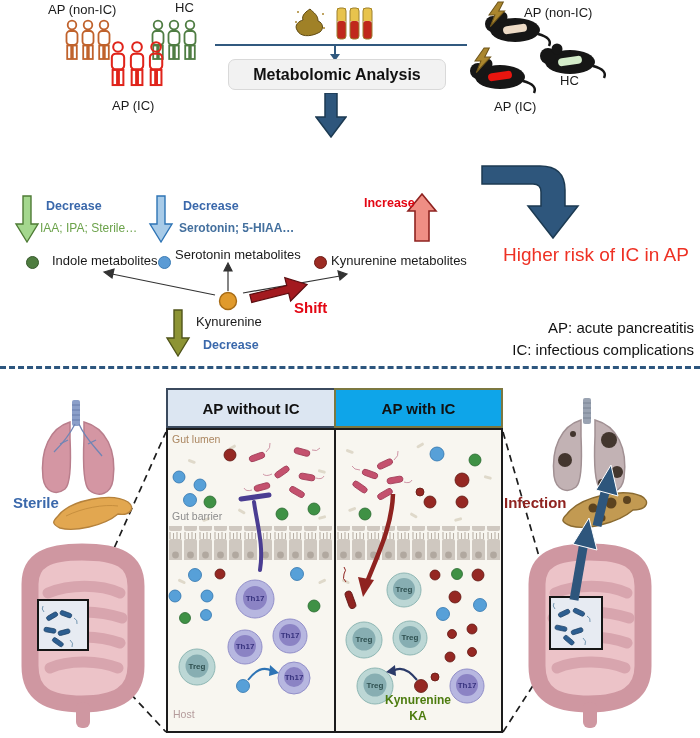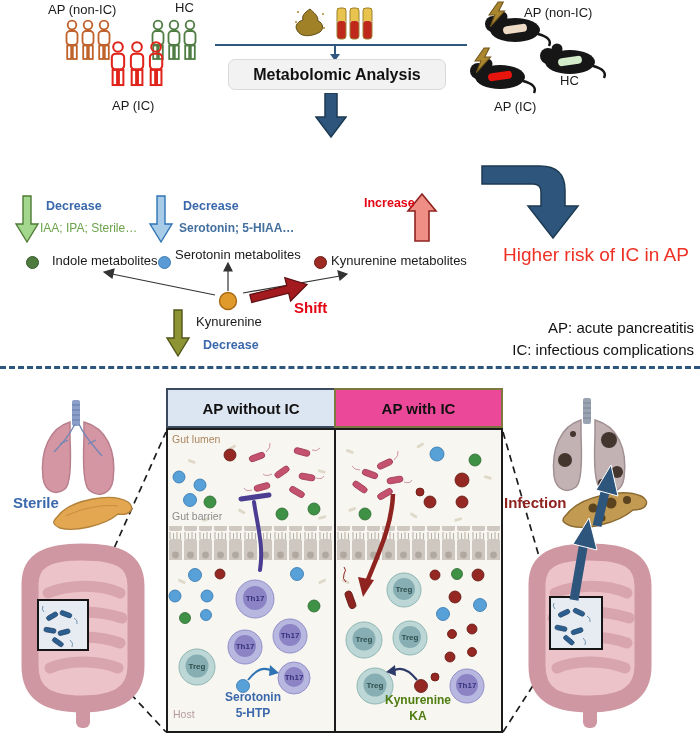--- a/index.html
+++ b/index.html
@@ -15,21 +15,21 @@
     border:1px solid #d9d9d9;border-radius:7px;display:flex;align-items:center;justify-content:center;
     font-weight:bold;font-size:16px;color:#111;}
   .hline{position:absolute;left:215px;top:44px;width:252px;height:2px;background:#31597f;}
   .vline{position:absolute;left:334px;top:46px;width:2px;height:8px;background:#31597f;}
   .tri-down{position:absolute;left:330px;top:54px;width:0;height:0;border-left:5px solid transparent;
     border-right:5px solid transparent;border-top:7px solid #31597f;}
   .dashsep{position:absolute;left:0;top:366px;width:700px;height:0;border-top:3px dashed #2d567e;}
   .panel-header{position:absolute;top:388px;height:40px;box-sizing:border-box;display:flex;
     align-items:center;justify-content:center;font-weight:bold;font-size:15px;color:#111;}
   .ph-left{left:166px;width:170px;background:#dce6f2;border:2px solid #3b4a5e;}
-  .ph-right{left:334px;width:169px;background:#ec4899;border:2px solid #7c7840;}
+  .ph-right{left:334px;width:169px;background:#0ea5e9;border:2px solid #7c7840;}
   .panel{position:absolute;top:428px;height:305px;box-sizing:border-box;background:#f8f6f0;
     border:2px solid #1c1c1c;overflow:hidden;}
   .pn-left{left:166px;width:170px;}
   .pn-right{left:334px;width:169px;}
   .plbl{position:absolute;font-size:10.5px;white-space:nowrap;}
   .mediator{position:absolute;width:120px;text-align:center;font-weight:bold;font-size:12px;line-height:1.3;}
   .legend-dot{position:absolute;width:11px;height:11px;border-radius:50%;}
   .outcome{position:absolute;left:492px;top:244px;width:208px;text-align:center;font-size:19px;color:#ee3124;}
   .abbrev{position:absolute;right:6px;top:317px;text-align:right;font-size:15px;color:#111;line-height:1.45;}
   .title{position:absolute;left:0;top:161px;width:512px;text-align:center;font-weight:bold;
@@ -414,24 +414,20 @@
       </g>
 
       <g>
         <path d="M80,250 Q92,234 104,241" stroke="#2e74b5" stroke-width="2" fill="none"></path>
         <polygon points="102,235 111,243 101,246" fill="#2e74b5"></polygon>
       </g>
     </svg>
     <div class="plbl" style="left:4px;top:3px;color:#ab8660;">Gut lumen</div>
     <div class="plbl" style="left:4px;top:80px;color:#8c8c8c;">Gut barrier</div>
     <div class="plbl" style="left:5px;top:278px;color:#b49b9b;">Host</div>
-    <div class="mediator" style="left:25px;top:260px;color:#3a68ab;">
-      <div>Serotonin</div>
-      <div>5-HTP</div>
-    </div>
   </div>
 
   <div class="panel pn-right">
     <svg class="abs" style="left:0;top:0;" width="165" height="301" viewBox="0 0 165 301">
       <defs>
         <pattern id="epiR" width="15" height="34" patternUnits="userSpaceOnUse">
           <g stroke="#b9b1a7" stroke-width="1.1">
             <line x1="2" y1="0" x2="2" y2="7"></line>
               <line x1="5.5" y1="1" x2="5.5" y2="7"></line>
             <line x1="9" y1="0" x2="9" y2="7"></line>

